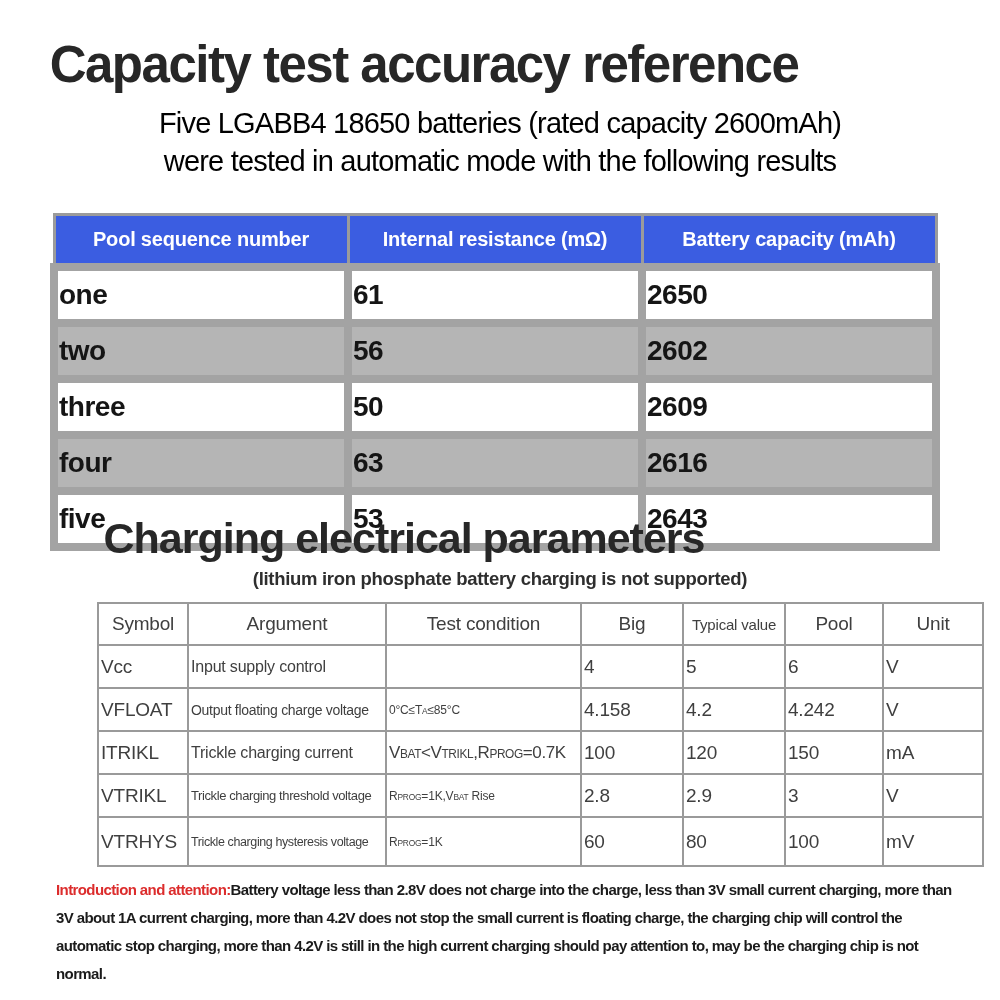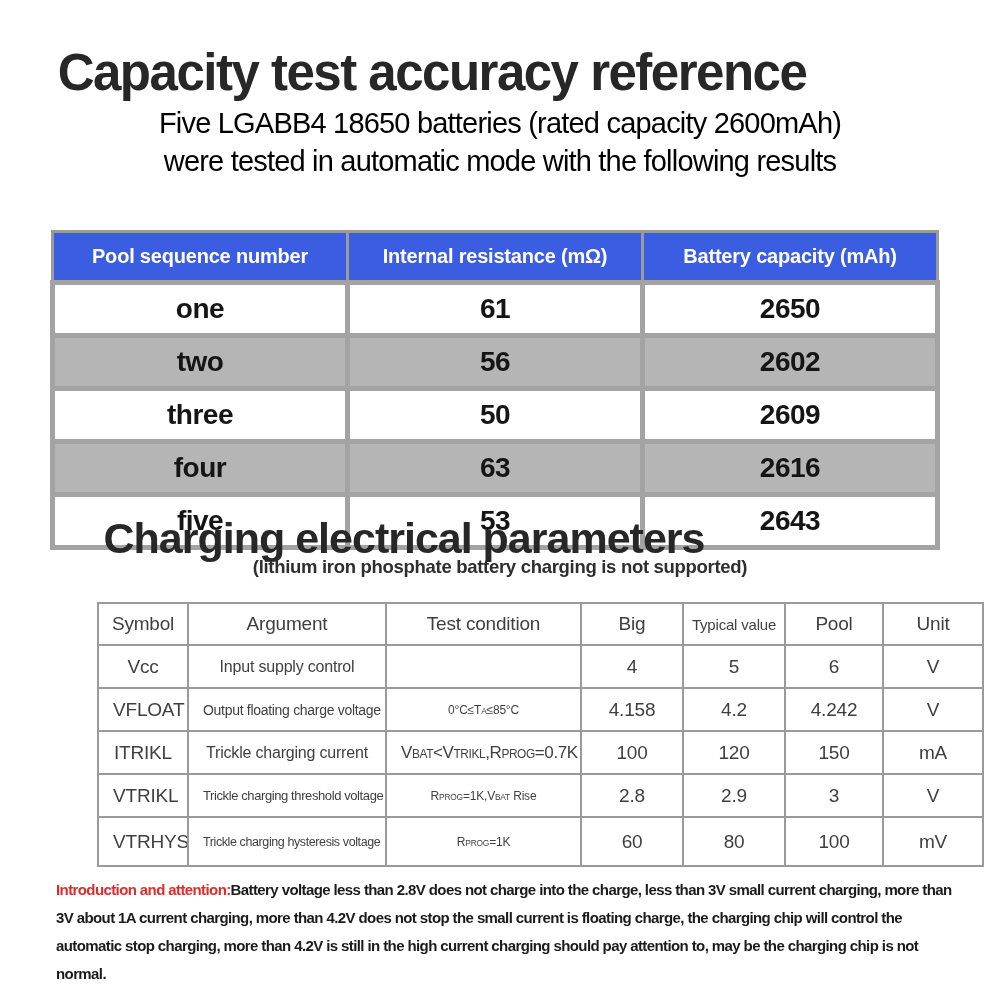--- a/index.html
+++ b/index.html
@@ -26,21 +26,21 @@
     position: absolute;
     top: 30px;
     left: 0;
     width: 840px;
     text-align: center;
     font-size: 51px;
     line-height: 62px;
     font-weight: 700;
     color: #272727;
     letter-spacing: -1.5px;
-    margin: 12px;
+    margin: 4px;
   }
   .main-subtitle {
     position: absolute;
     top: 104px;
     left: 0;
     width: 1000px;
     text-align: center;
     font-size: 29px;
     line-height: 38px;
     font-weight: 400;
@@ -56,56 +56,56 @@
     text-align: center;
     font-size: 43px;
     line-height: 50px;
     font-weight: 700;
     color: #272727;
     letter-spacing: -1px;
     margin: 0;
   }
   .section-subtitle {
     position: absolute;
-    top: 556px;
+    top: 568px;
     left: 0;
     width: 1000px;
     text-align: center;
     font-size: 18.5px;
     font-weight: 700;
     color: #2e2e2e;
     letter-spacing: -0.3px;
     margin: 0;
   }
 
   
   .capacity-table {
     position: absolute;
-    top: 230px;
+    top: 213px;
     left: 50px;
     width: 890px;
     border-collapse: collapse;
     table-layout: fixed;
   }
   .capacity-table th {
     background: #3b5de1;
     color: #ffffff;
     font-size: 20px;
     font-weight: 600;
     height: 45px;
     border: 3px solid #9b9b9b;
     letter-spacing: -0.2px;
   }
   .capacity-table td {
-    text-align: center;
+    text-align: left;
     font-size: 28px;
     font-weight: 700;
     color: #151515;
     height: 46px;
-    border: 5px solid #a3a3a3;
+    border: 8px solid #a3a3a3;
     letter-spacing: -0.5px;
   }
   .capacity-table tbody tr:nth-child(even) td {
     background: #b5b5b5;
   }
   .capacity-table tbody tr:nth-child(odd) td {
     background: #ffffff;
   }
 
   
@@ -121,28 +121,27 @@
   }
   .params-table th {
     font-size: 19px;
     font-weight: 400;
     color: #3f3f3f;
     height: 38px;
     border: 2px solid #9a9a9a;
     letter-spacing: -0.2px;
   }
   .params-table td {
-    text-align: center;
     font-size: 19px;
     font-weight: 400;
     color: #3f3f3f;
     height: 41px;
     border: 2px solid #9a9a9a;
     letter-spacing: -0.2px;
-    padding: 0 14px;
+    padding: 0 2px;
     overflow: hidden;
     white-space: nowrap;
   }
   .params-table .fs16 { font-size: 16px; }
   .params-table .fs14 { font-size: 14px; letter-spacing: -0.3px; }
   .params-table .fs13 { font-size: 13px; letter-spacing: -0.4px; }
   .params-table .fs12 { font-size: 12.5px; letter-spacing: -0.4px; }
   .params-table .th-small { font-size: 15px; }
   .params-table .cond { font-size: 12px; }
   .params-table .cond-tight { font-size: 17px; letter-spacing: -0.4px; }

